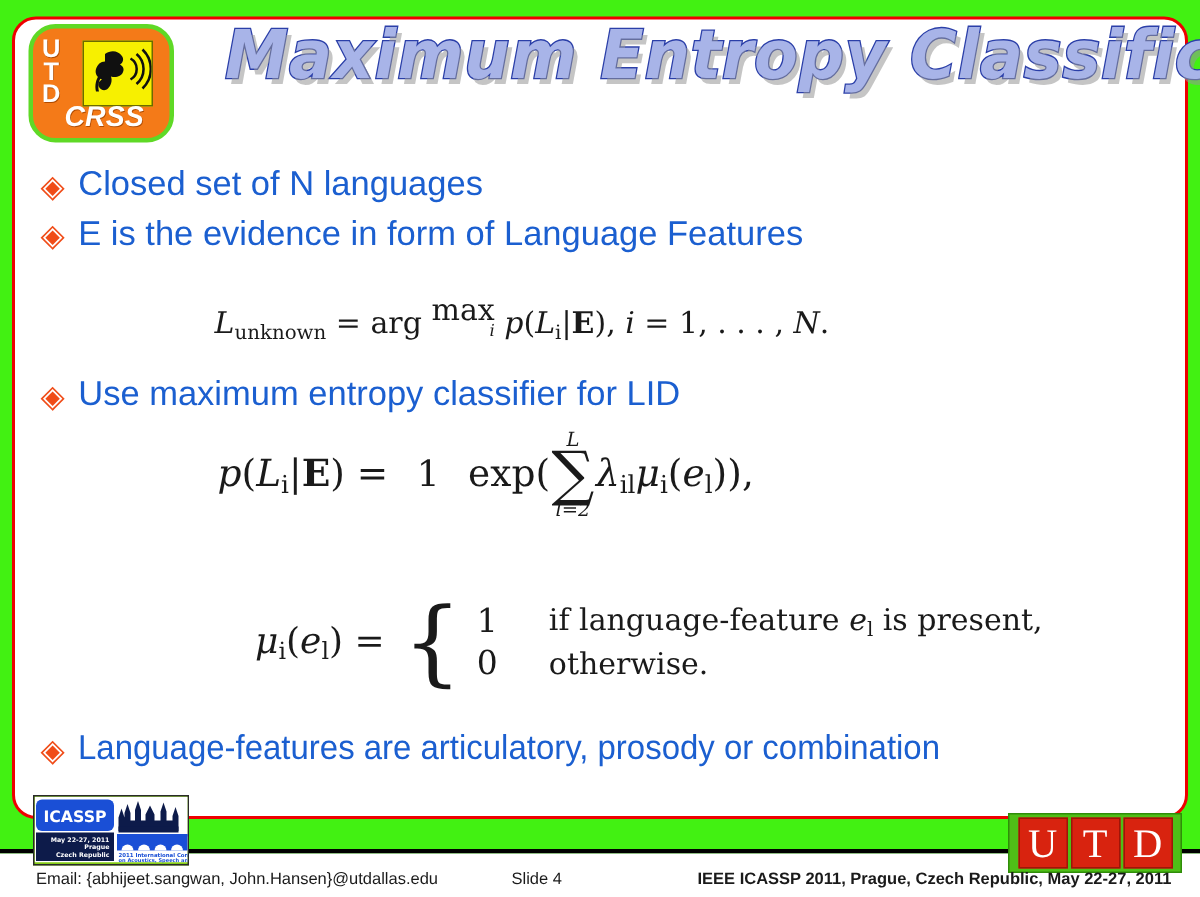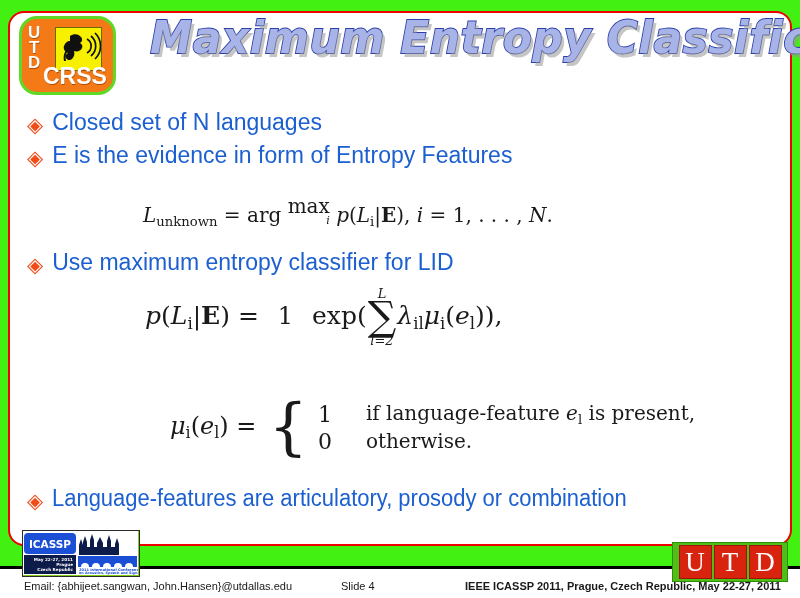--- a/index.html
+++ b/index.html
@@ -50,22 +50,23 @@
   #crss-utd{
     position:absolute;left:6px;top:6px;
     color:#ffffff;font-weight:bold;font-size:17px;line-height:15px;
     letter-spacing:0px;
     text-align:center;
     text-shadow:0.5px 0.5px 0 #b04b00;
   }
   #crss-utd span{display:block;}
   #crss-word{
     position:absolute;left:21px;bottom:2px;
-    color:#ffffff;font-weight:bold;font-size:23px;letter-spacing:0px;
+    color:#ffffff;font-weight:bold;font-size:19px;letter-spacing:0px;
     text-shadow:0.5px 0.5px 0 #b04b00;
+    font-style:italic;
   }
   #crss-yellow{
     position:absolute;left:33px;top:8px;width:47px;height:44px;
     background:#f7f000;
     border:1px solid #6b6b00;
     box-sizing:border-box;
   }
   #crss-yellow svg{display:block;}
 
   
@@ -163,21 +164,21 @@
   #f3 td{padding:0;vertical-align:middle;}
   #f3 .brace{
     font-size:62px;line-height:0.68;font-family:"DejaVu Serif", serif;
     padding:0 10px 0 12px;
   }
   #f3 .val{font-size:22px;text-align:left;padding-right:34px;font-style:normal;}
   #f3 .cond{font-size:20px;font-style:normal;white-space:nowrap;line-height:1.32;margin-left:29px;}
 
   
   #icassp-logo{
-    position:absolute;left:22px;top:530px;width:118px;height:47px;
+    position:absolute;left:22px;top:530px;width:104px;height:47px;
     background:#84cc16;
     border:1.5px solid #2a2a2a;
     box-sizing:border-box;
     overflow:hidden;
   }
 
   
   #utd-logo{
     position:absolute;left:672px;top:542px;width:116px;height:40px;
     background:#4fbf17;
@@ -256,21 +257,21 @@
     <div id="title-text">Maximum Entropy Classification</div>
   </div>
 
   <div class="bullet-row" id="b1">
     <span class="bullet-mark">◈</span>
     <span class="bullet-text">Closed set of N languages</span>
   </div>
 
   <div class="bullet-row" id="b2">
     <span class="bullet-mark">◈</span>
-    <span class="bullet-text">E is the evidence in form of Entropy Features</span>
+    <span class="bullet-text">E is the evidence in form of Language Features</span>
   </div>
 
   <div class="math" id="f1">
     <span class="mi">L</span><sub>unknown</sub>
     <span class="mup">=</span>
     <span class="mup">arg</span>
     <span class="argmax">
       <span class="mup">max</span>
       <span class="under">i</span>
     </span>

